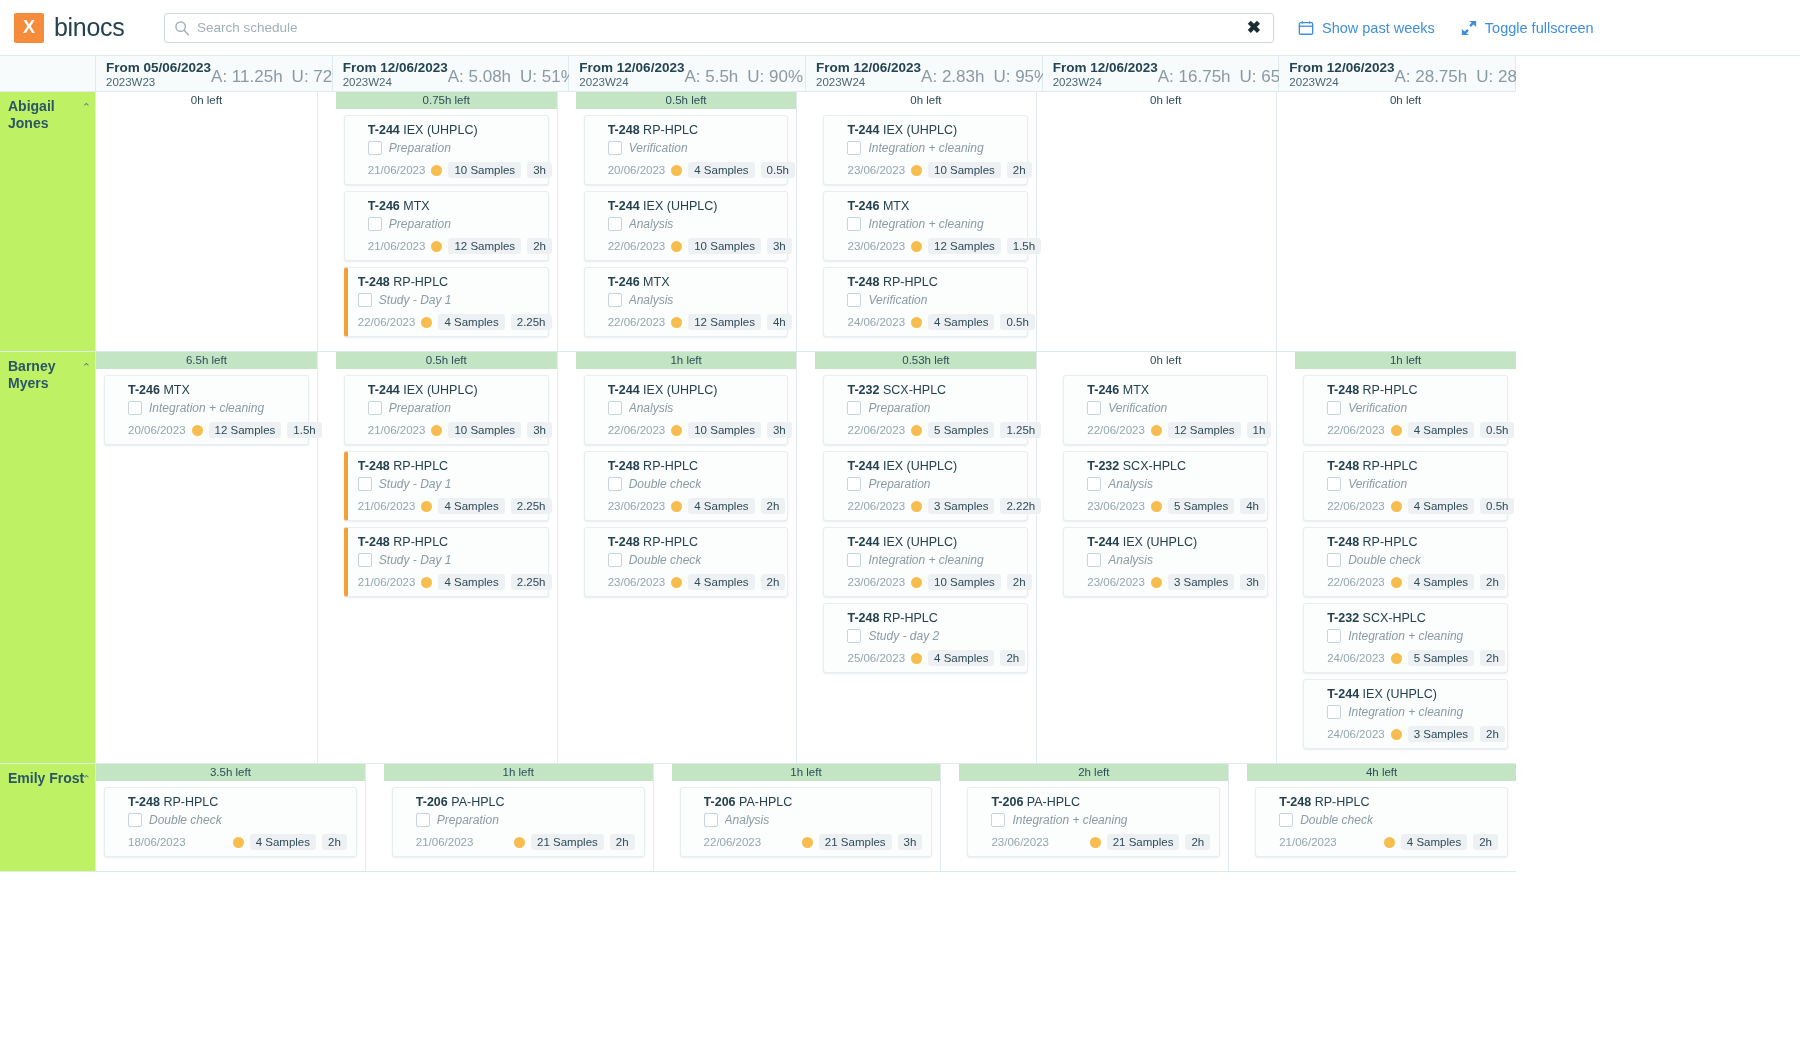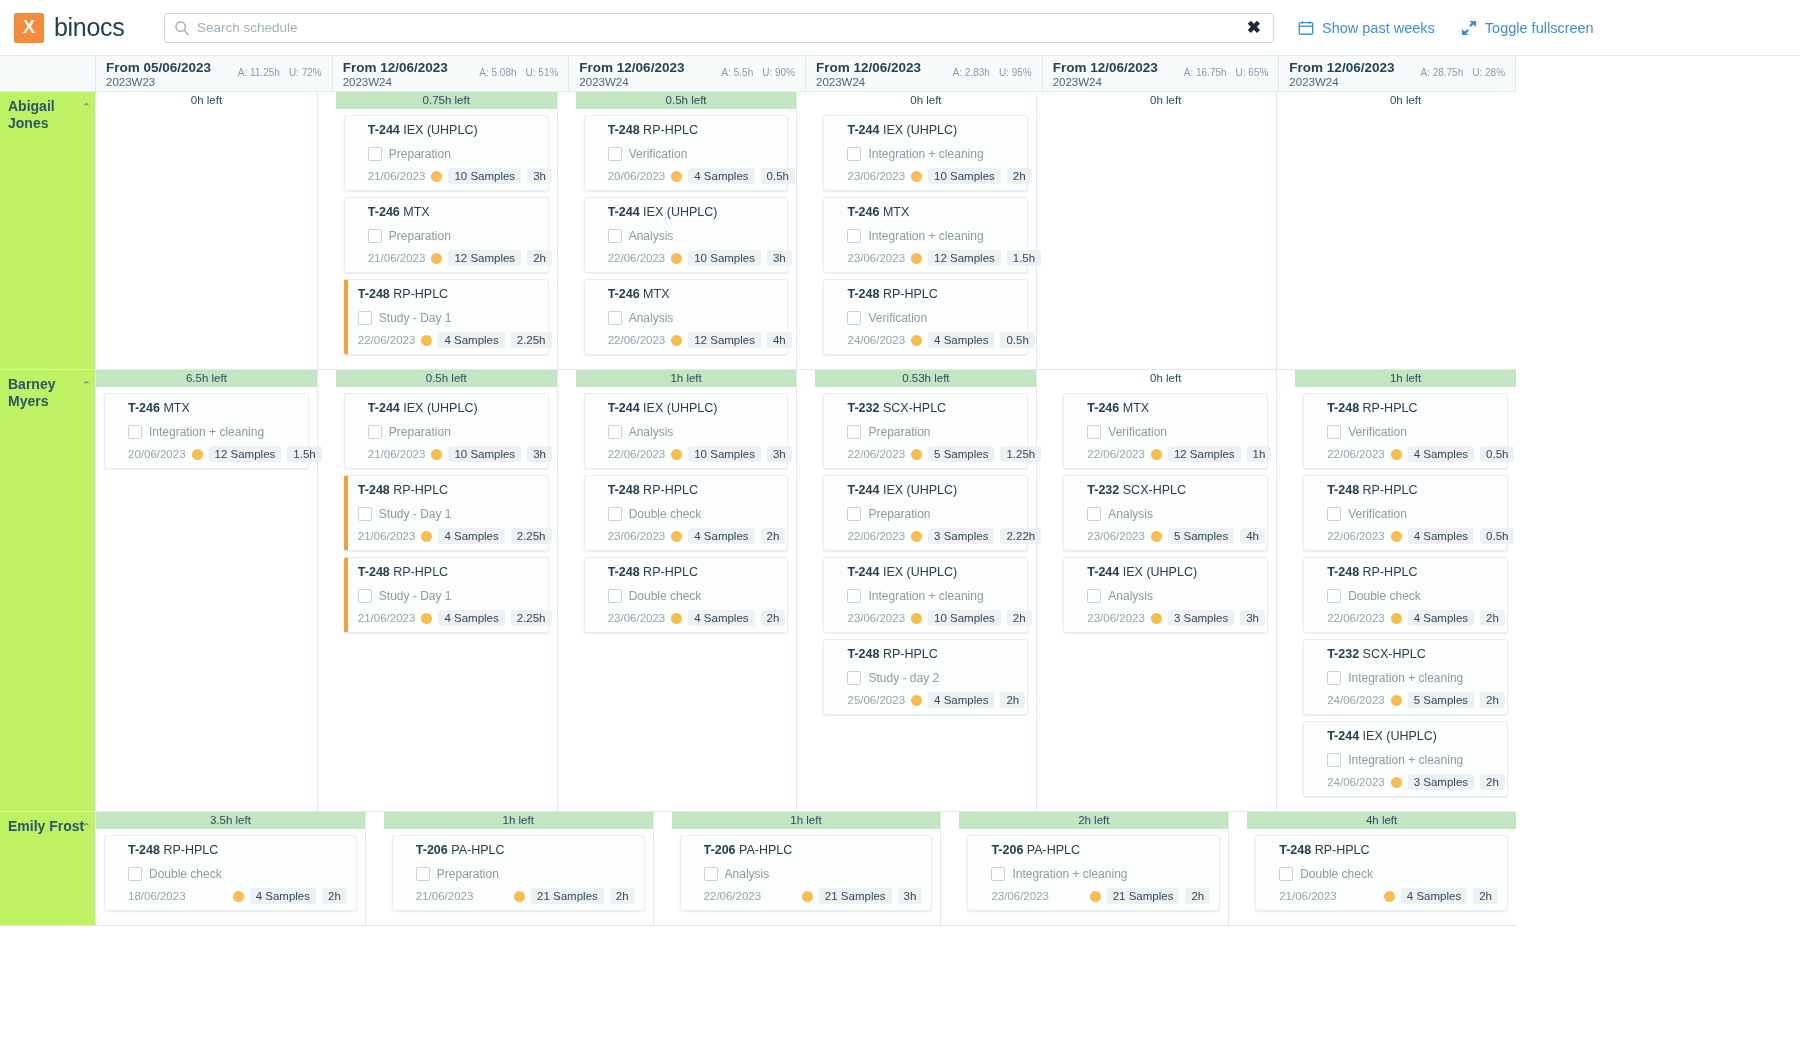--- a/index.html
+++ b/index.html
@@ -93,21 +93,21 @@
     padding: 4px 10px 0 10px;
     display: flex;
     align-items: flex-start;
     justify-content: space-between;
     background: #f7fbfc;
   }
   .colhead-left { line-height: 1.12; }
   .colhead-date { font-size: 13.5px; font-weight: bold; color: #234452; white-space: nowrap; }
   .colhead-week { font-size: 11.5px; color: #4a6673; margin-top: 1px; }
   .colhead-stats {
-    font-size: 10px; color: #8a9aa2; white-space: nowrap;
+    font-size: 17px; color: #8a9aa2; white-space: nowrap;
     padding-top: 7px; display: flex; gap: 9px;
   }
 
   
   .body-scroll {
     height: 965px;
     overflow: hidden;
   }
 
   .person-block { border-bottom: 1px solid #dfeaee; position: relative; }
@@ -168,21 +168,22 @@
     position: relative;
   }
   .card.flag { border-left: 4px solid #f2a13a; padding-left: 10px; }
 
   .card-title { font-size: 12.5px; color: #25414f; white-space: nowrap; overflow: hidden; }
   .card-title b { font-weight: bold; }
   .card-title span { font-weight: normal; }
 
   .card-step {
     display: flex; align-items: flex-end; gap: 7px;
-    margin-top: 10px;
+    margin-top: 4px;
+    font-style: italic;
   }
   .chk {
     width: 14px; height: 14px; flex: 0 0 14px;
     border: 1px solid #c8d4d9;
     border-radius: 2px;
     background: #fff;
   }
   .step-label { font-size: 12px; color: #8b9ba3; white-space: nowrap; overflow: hidden; }
 
   .card-foot {

